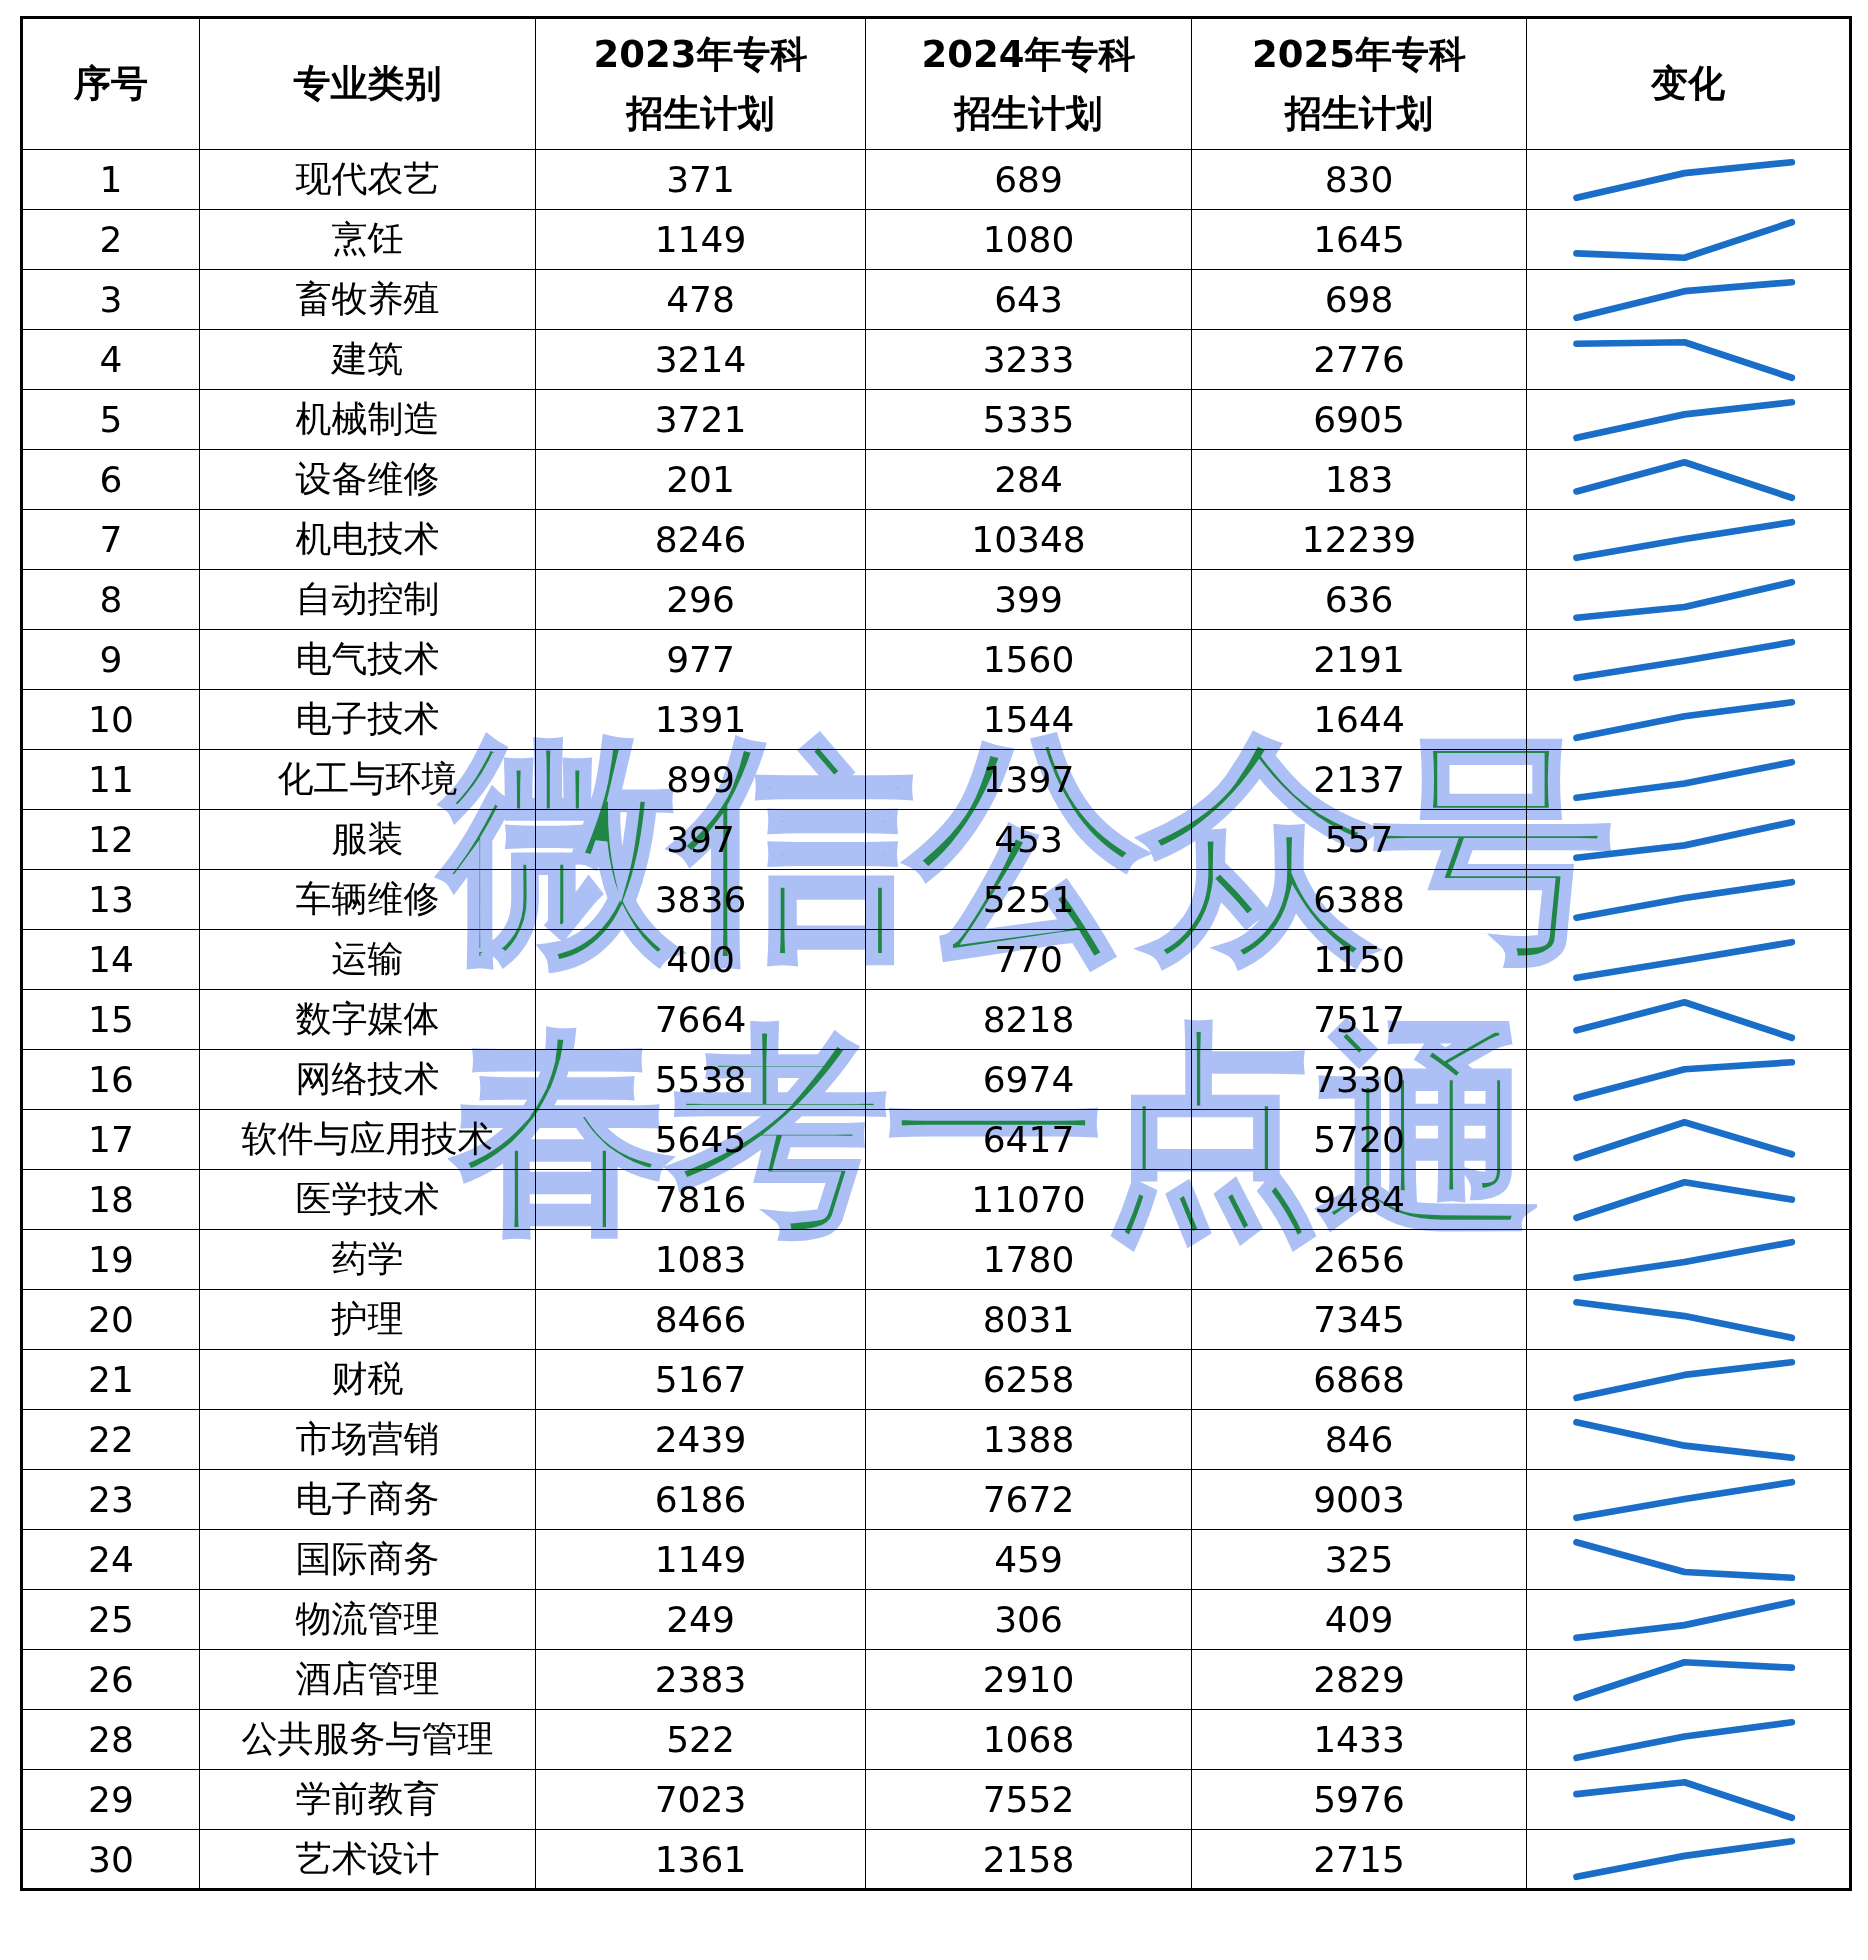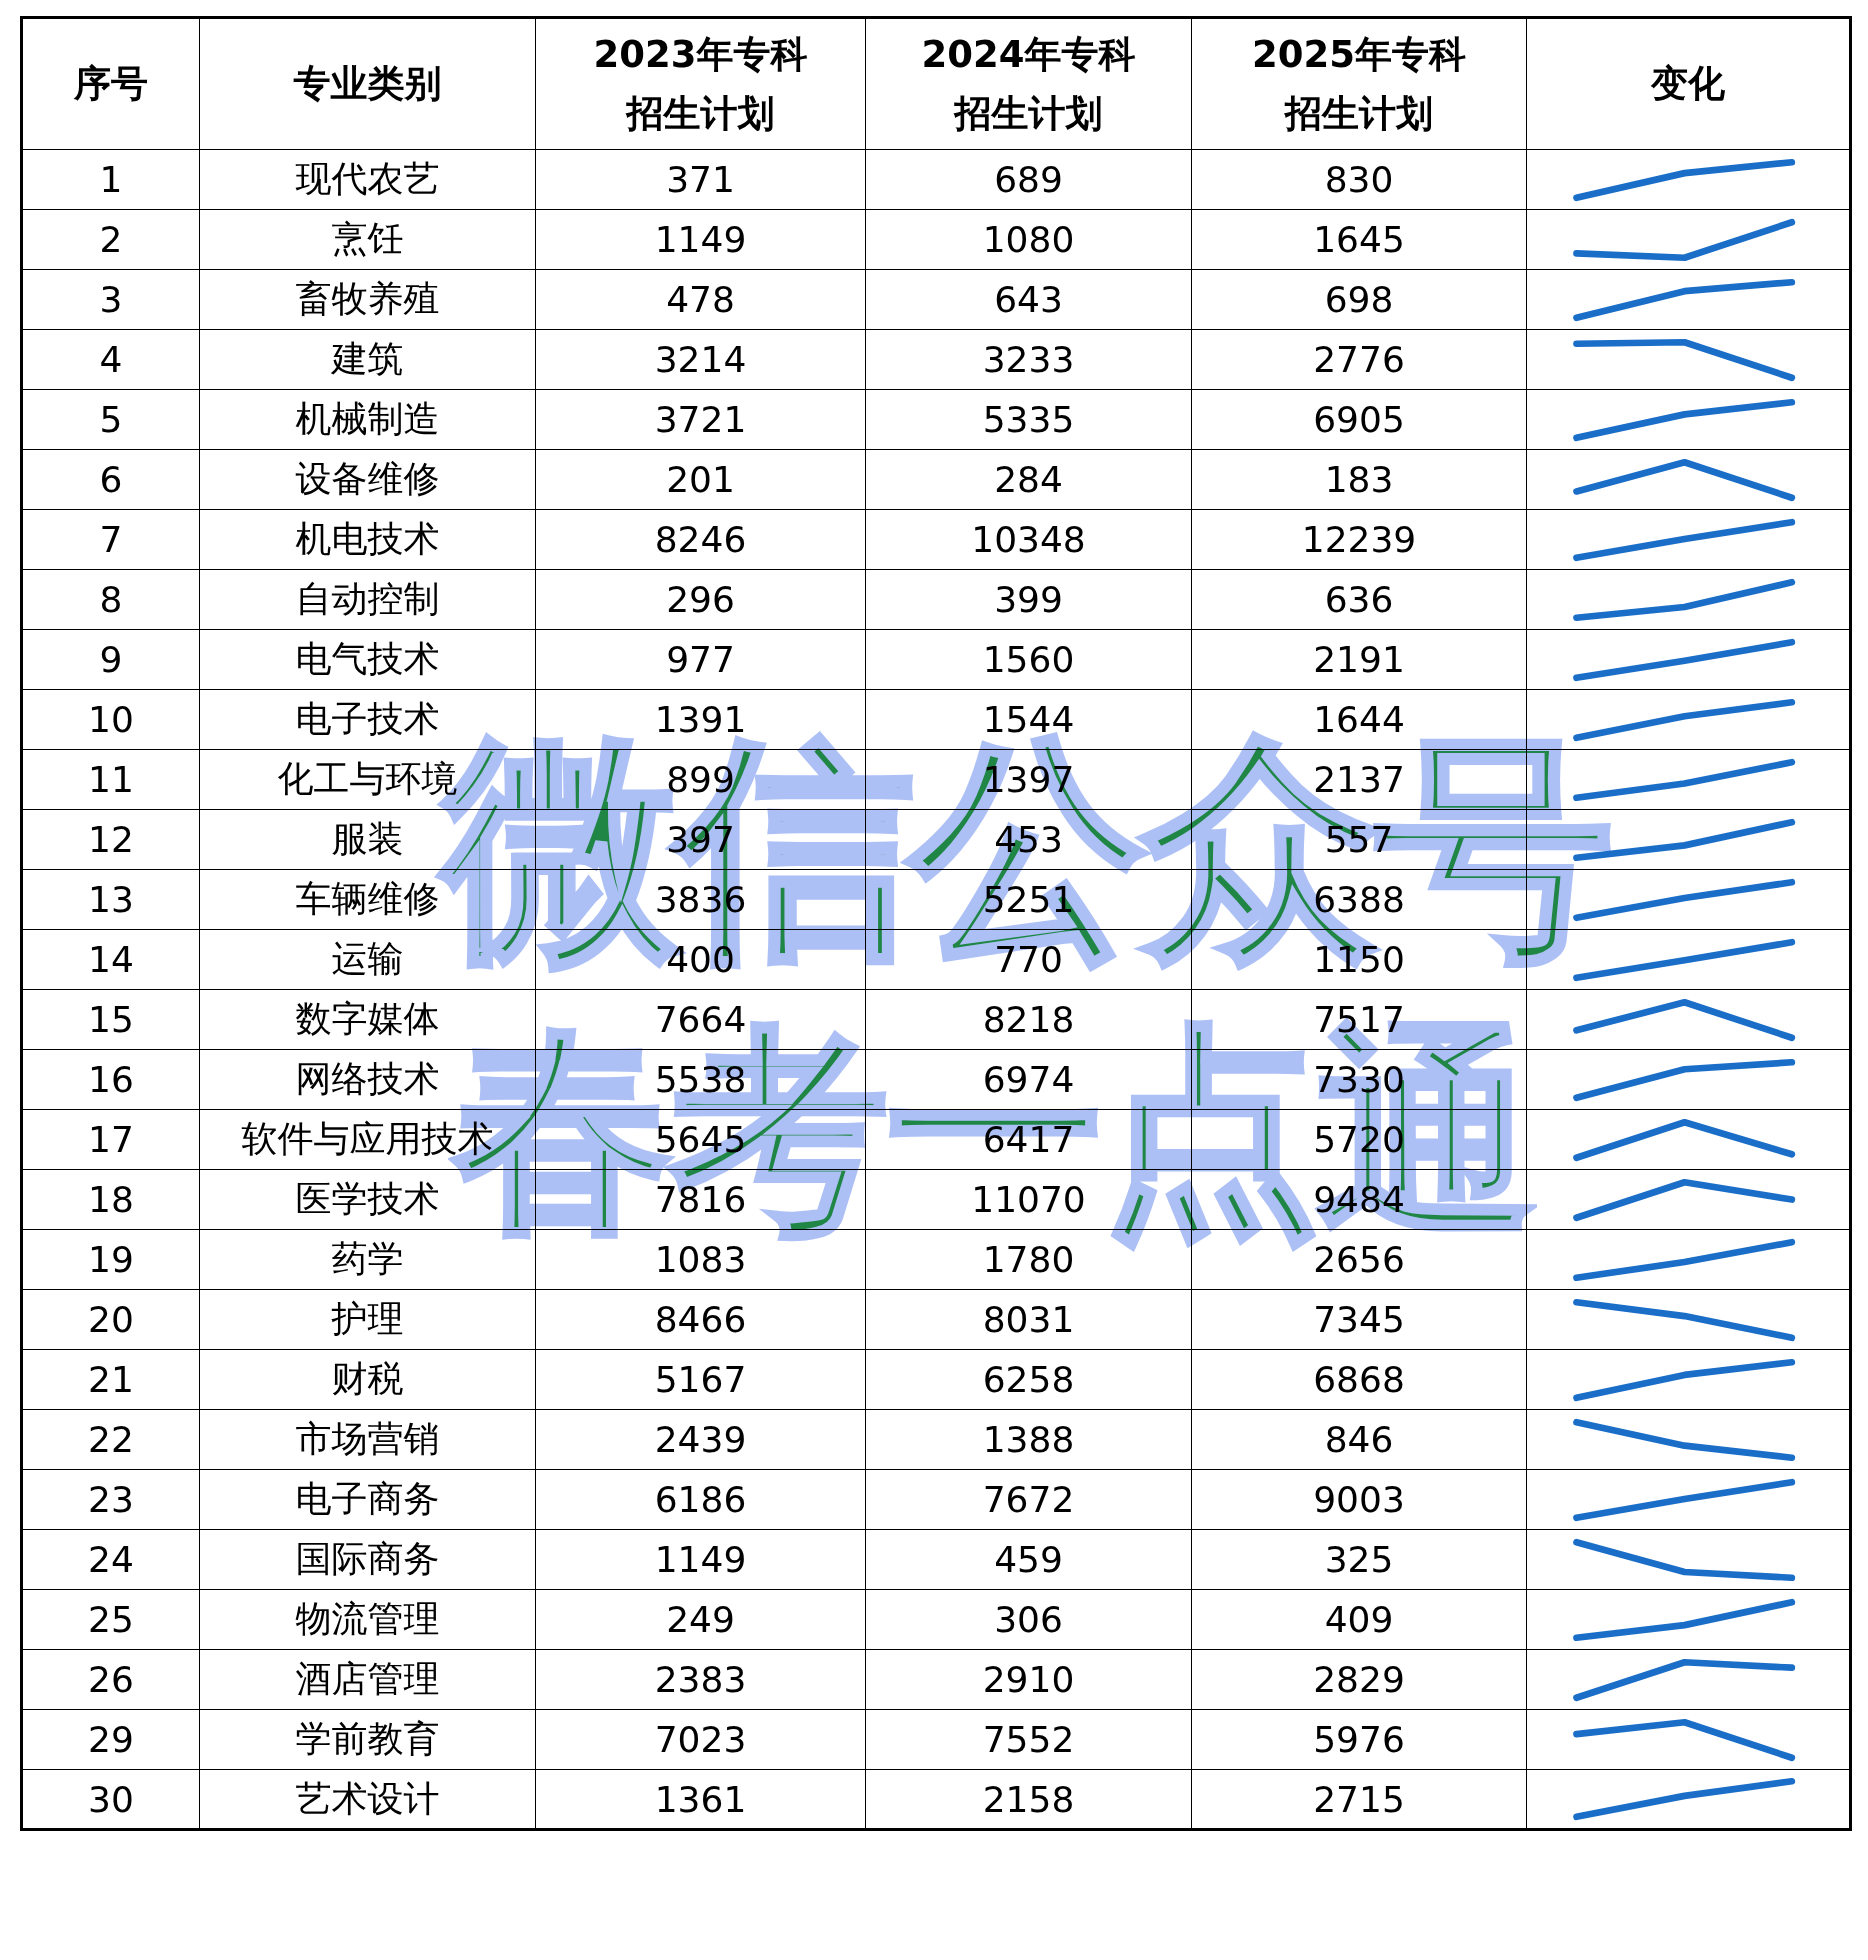--- a/index.html
+++ b/index.html
@@ -394,20 +394,32 @@
           <td>2383</td>
           <td>2910</td>
           <td>2829</td>
           <td class="trend-cell">
             <svg width="321" height="56" viewBox="0 0 404 71">
               <polyline points="60,58.0 197,13.0 333,19.9" fill="none" stroke="#1b6ec8" stroke-width="8.5" stroke-linecap="round" stroke-linejoin="round"></polyline>
             </svg>
           </td>
         </tr>
         <tr>
+          <td>28</td>
+          <td>公共服务与管理</td>
+          <td>522</td>
+          <td>1068</td>
+          <td>1433</td>
+          <td class="trend-cell">
+            <svg width="321" height="56" viewBox="0 0 404 71">
+              <polyline points="60,58.0 197,31.0 333,13.0" fill="none" stroke="#1b6ec8" stroke-width="8.5" stroke-linecap="round" stroke-linejoin="round"></polyline>
+            </svg>
+          </td>
+        </tr>
+        <tr>
           <td>29</td>
           <td>学前教育</td>
           <td>7023</td>
           <td>7552</td>
           <td>5976</td>
           <td class="trend-cell">
             <svg width="321" height="56" viewBox="0 0 404 71">
               <polyline points="60,28.1 197,13.0 333,58.0" fill="none" stroke="#1b6ec8" stroke-width="8.5" stroke-linecap="round" stroke-linejoin="round"></polyline>
             </svg>
           </td>

